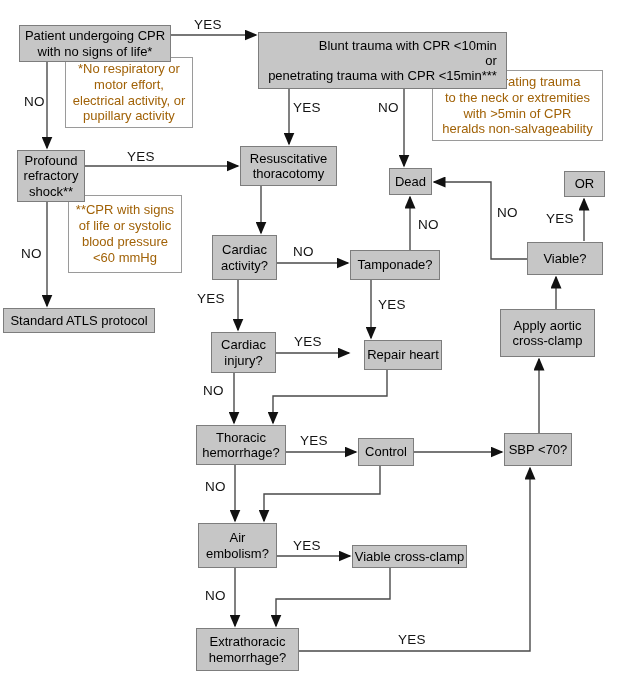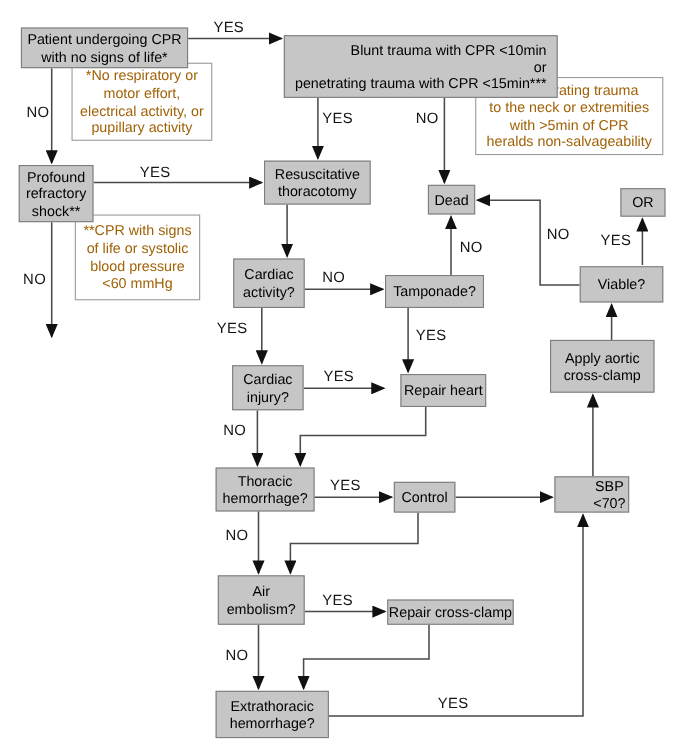--- a/index.html
+++ b/index.html
@@ -86,40 +86,41 @@
 &lt;60 mmHg</div>
 
   <div class="node" style="left:19px;top:25px;width:152px;height:37px;">Patient undergoing CPR
 with no signs of life*</div>
   <div class="node" style="left:258px;top:32px;width:249px;height:57px;text-align:right;">Blunt trauma with CPR &lt;10min
 or
 penetrating trauma with CPR  &lt;15min***</div>
   <div class="node" style="left:17px;top:150px;width:68px;height:52px;">Profound
 refractory
 shock**</div>
+  <div class="node" style="left:3px;top:308px;width:152px;height:25px;">Standard ATLS protocol</div>
   <div class="node" style="left:240px;top:146px;width:97px;height:40px;">Resuscitative
 thoracotomy</div>
   <div class="node" style="left:389px;top:168px;width:43px;height:27px;">Dead</div>
   <div class="node" style="left:212px;top:235px;width:65px;height:45px;">Cardiac
 activity?</div>
   <div class="node" style="left:350px;top:250px;width:90px;height:30px;">Tamponade?</div>
   <div class="node" style="left:211px;top:332px;width:65px;height:41px;">Cardiac
 injury?</div>
   <div class="node" style="left:364px;top:340px;width:78px;height:30px;">Repair heart</div>
   <div class="node" style="left:196px;top:425px;width:90px;height:40px;">Thoracic
 hemorrhage?</div>
   <div class="node" style="left:358px;top:438px;width:56px;height:28px;">Control</div>
-  <div class="node" style="left:504px;top:433px;width:68px;height:33px;padding-left:32px;">SBP &lt;70?</div>
+  <div class="node" style="left:504px;top:433px;width:68px;height:33px;">SBP &lt;70?</div>
   <div class="node" style="left:500px;top:309px;width:95px;height:48px;">Apply aortic
 cross-clamp</div>
   <div class="node" style="left:527px;top:242px;width:76px;height:33px;">Viable?</div>
   <div class="node" style="left:564px;top:171px;width:41px;height:26px;">OR</div>
   <div class="node" style="left:198px;top:523px;width:79px;height:45px;">Air
 embolism?</div>
-  <div class="node" style="left:352px;top:545px;width:115px;height:23px;">Repair cross-clamp</div>
+  <div class="node" style="left:352px;top:545px;width:115px;height:23px;">Viable cross-clamp</div>
   <div class="node" style="left:196px;top:628px;width:103px;height:43px;">Extrathoracic
 hemorrhage?</div>
 
   <span class="edge-label" style="left:194px;top:17px;">YES</span>
   <span class="edge-label" style="left:24px;top:94px;">NO</span>
   <span class="edge-label" style="left:293px;top:100px;">YES</span>
   <span class="edge-label" style="left:378px;top:100px;">NO</span>
   <span class="edge-label" style="left:127px;top:149px;">YES</span>
   <span class="edge-label" style="left:21px;top:246px;">NO</span>
   <span class="edge-label" style="left:293px;top:244px;">NO</span>

